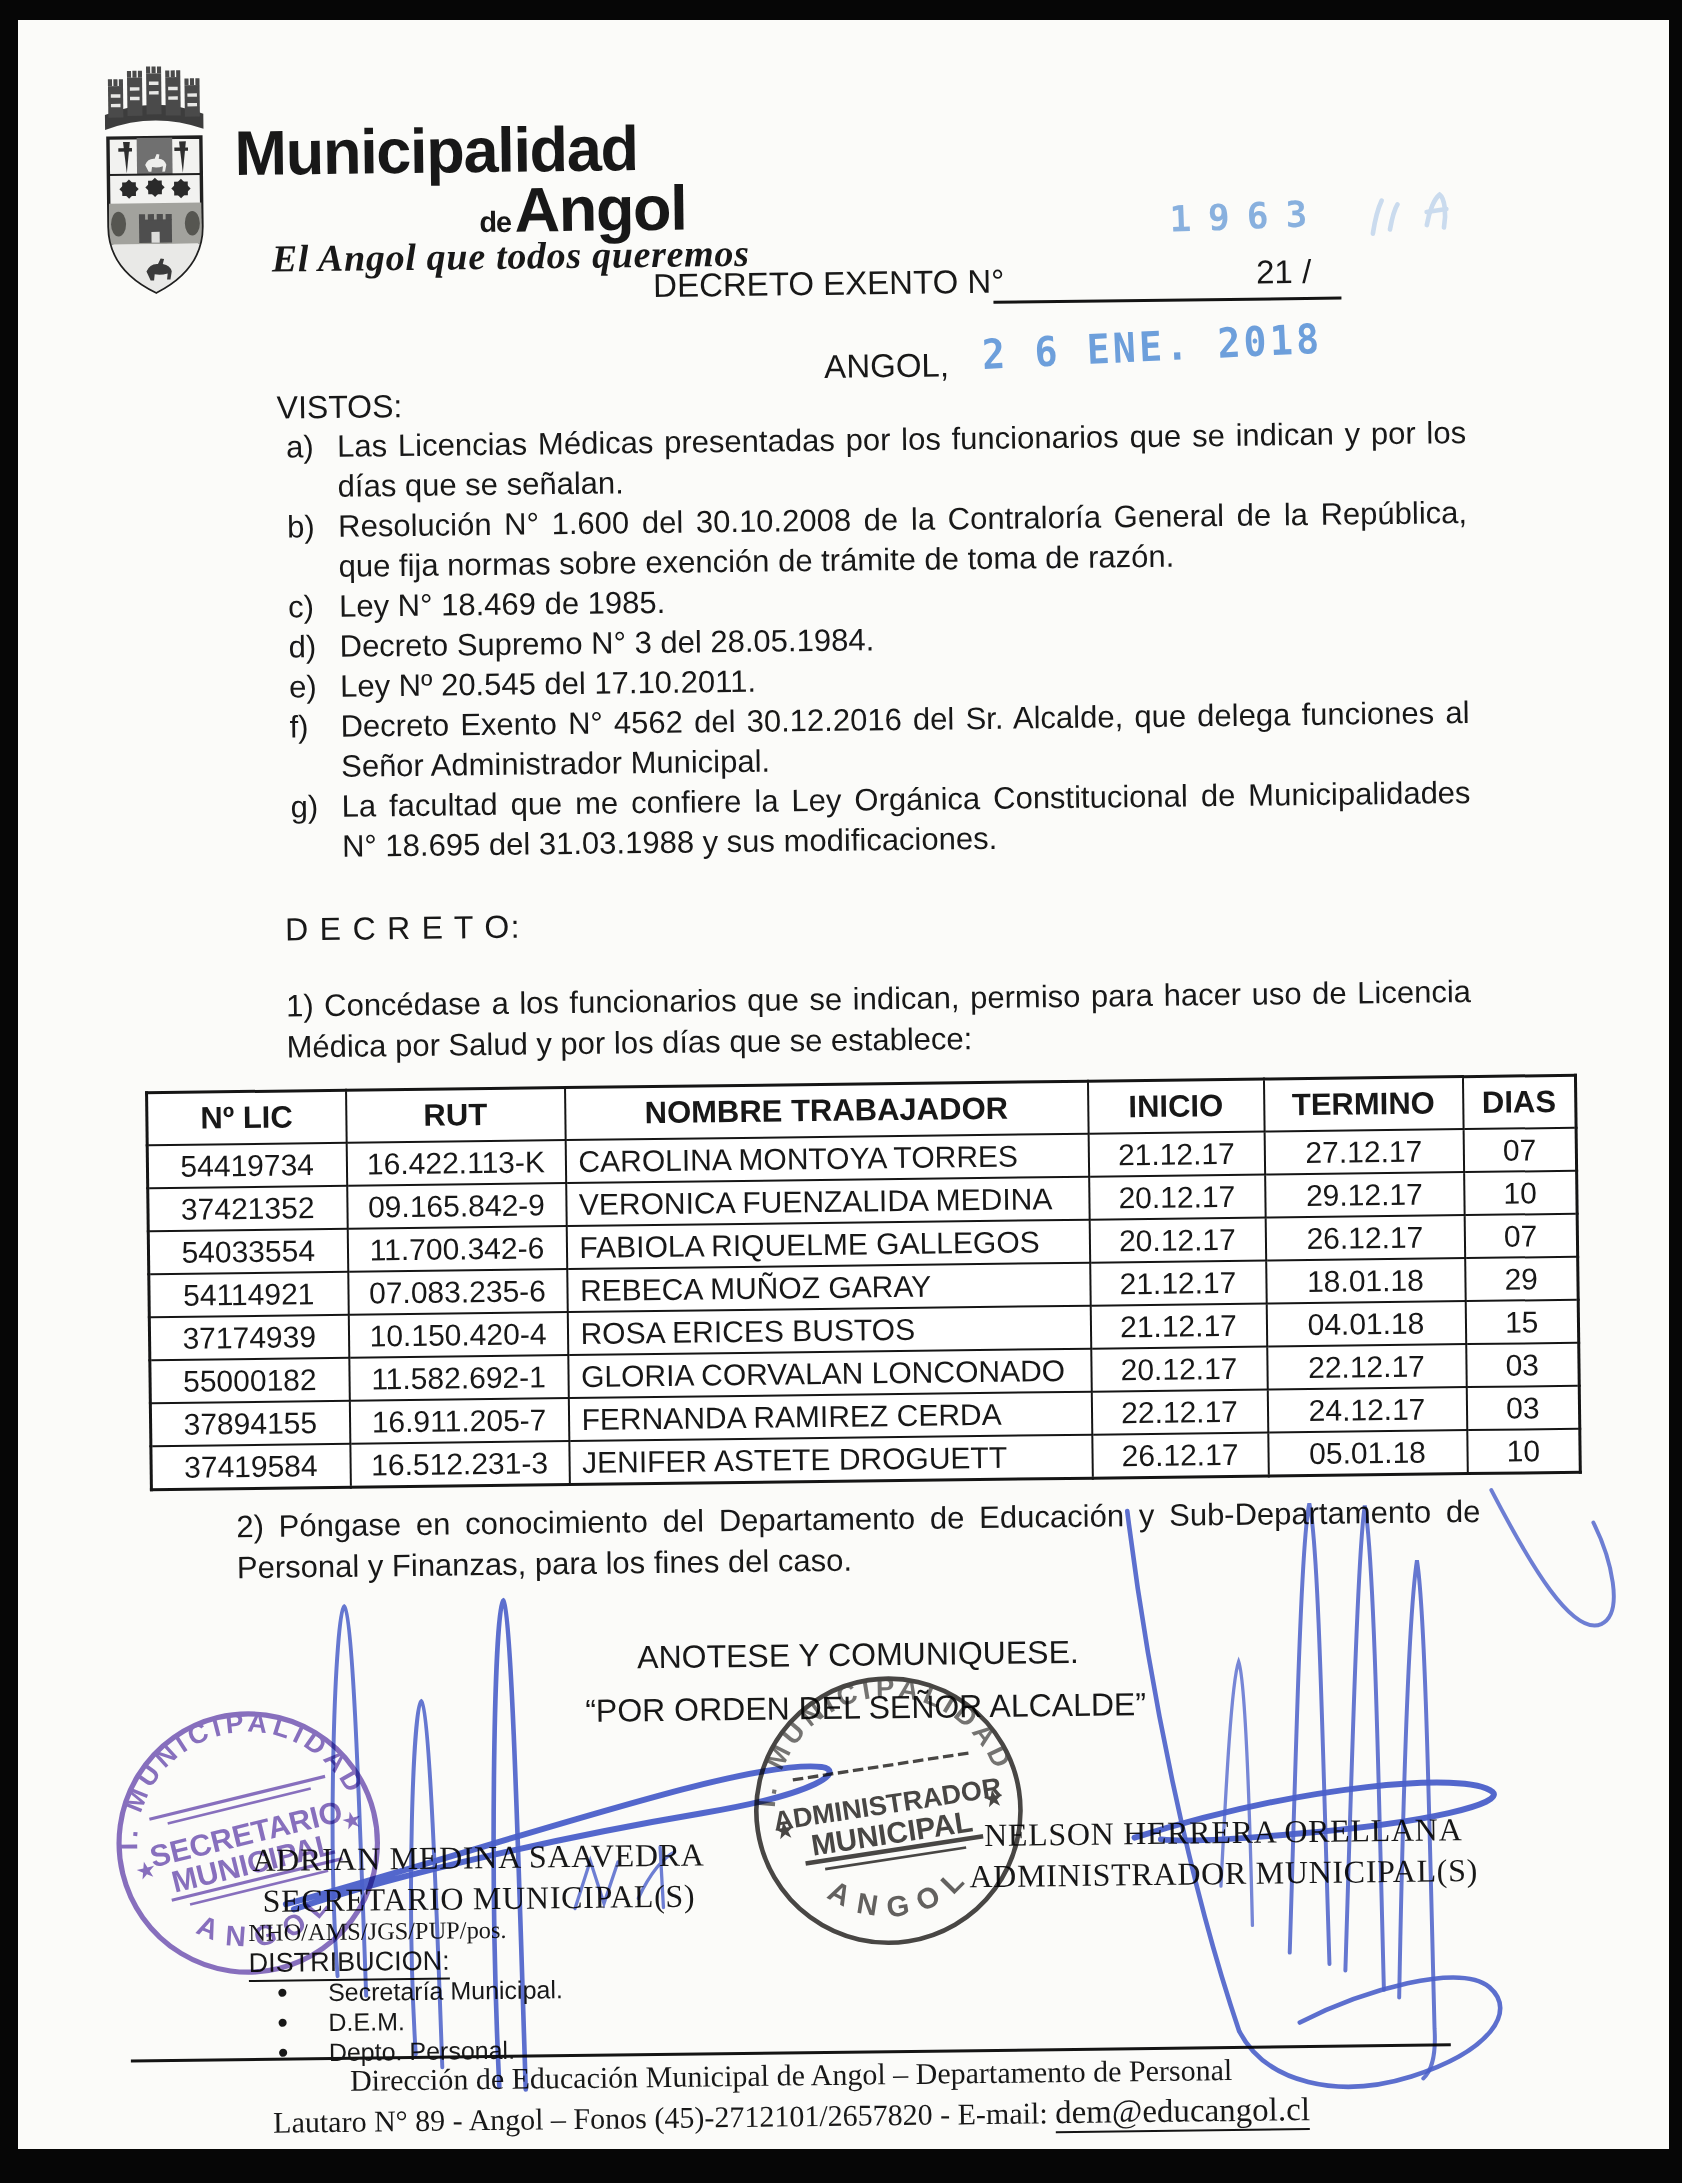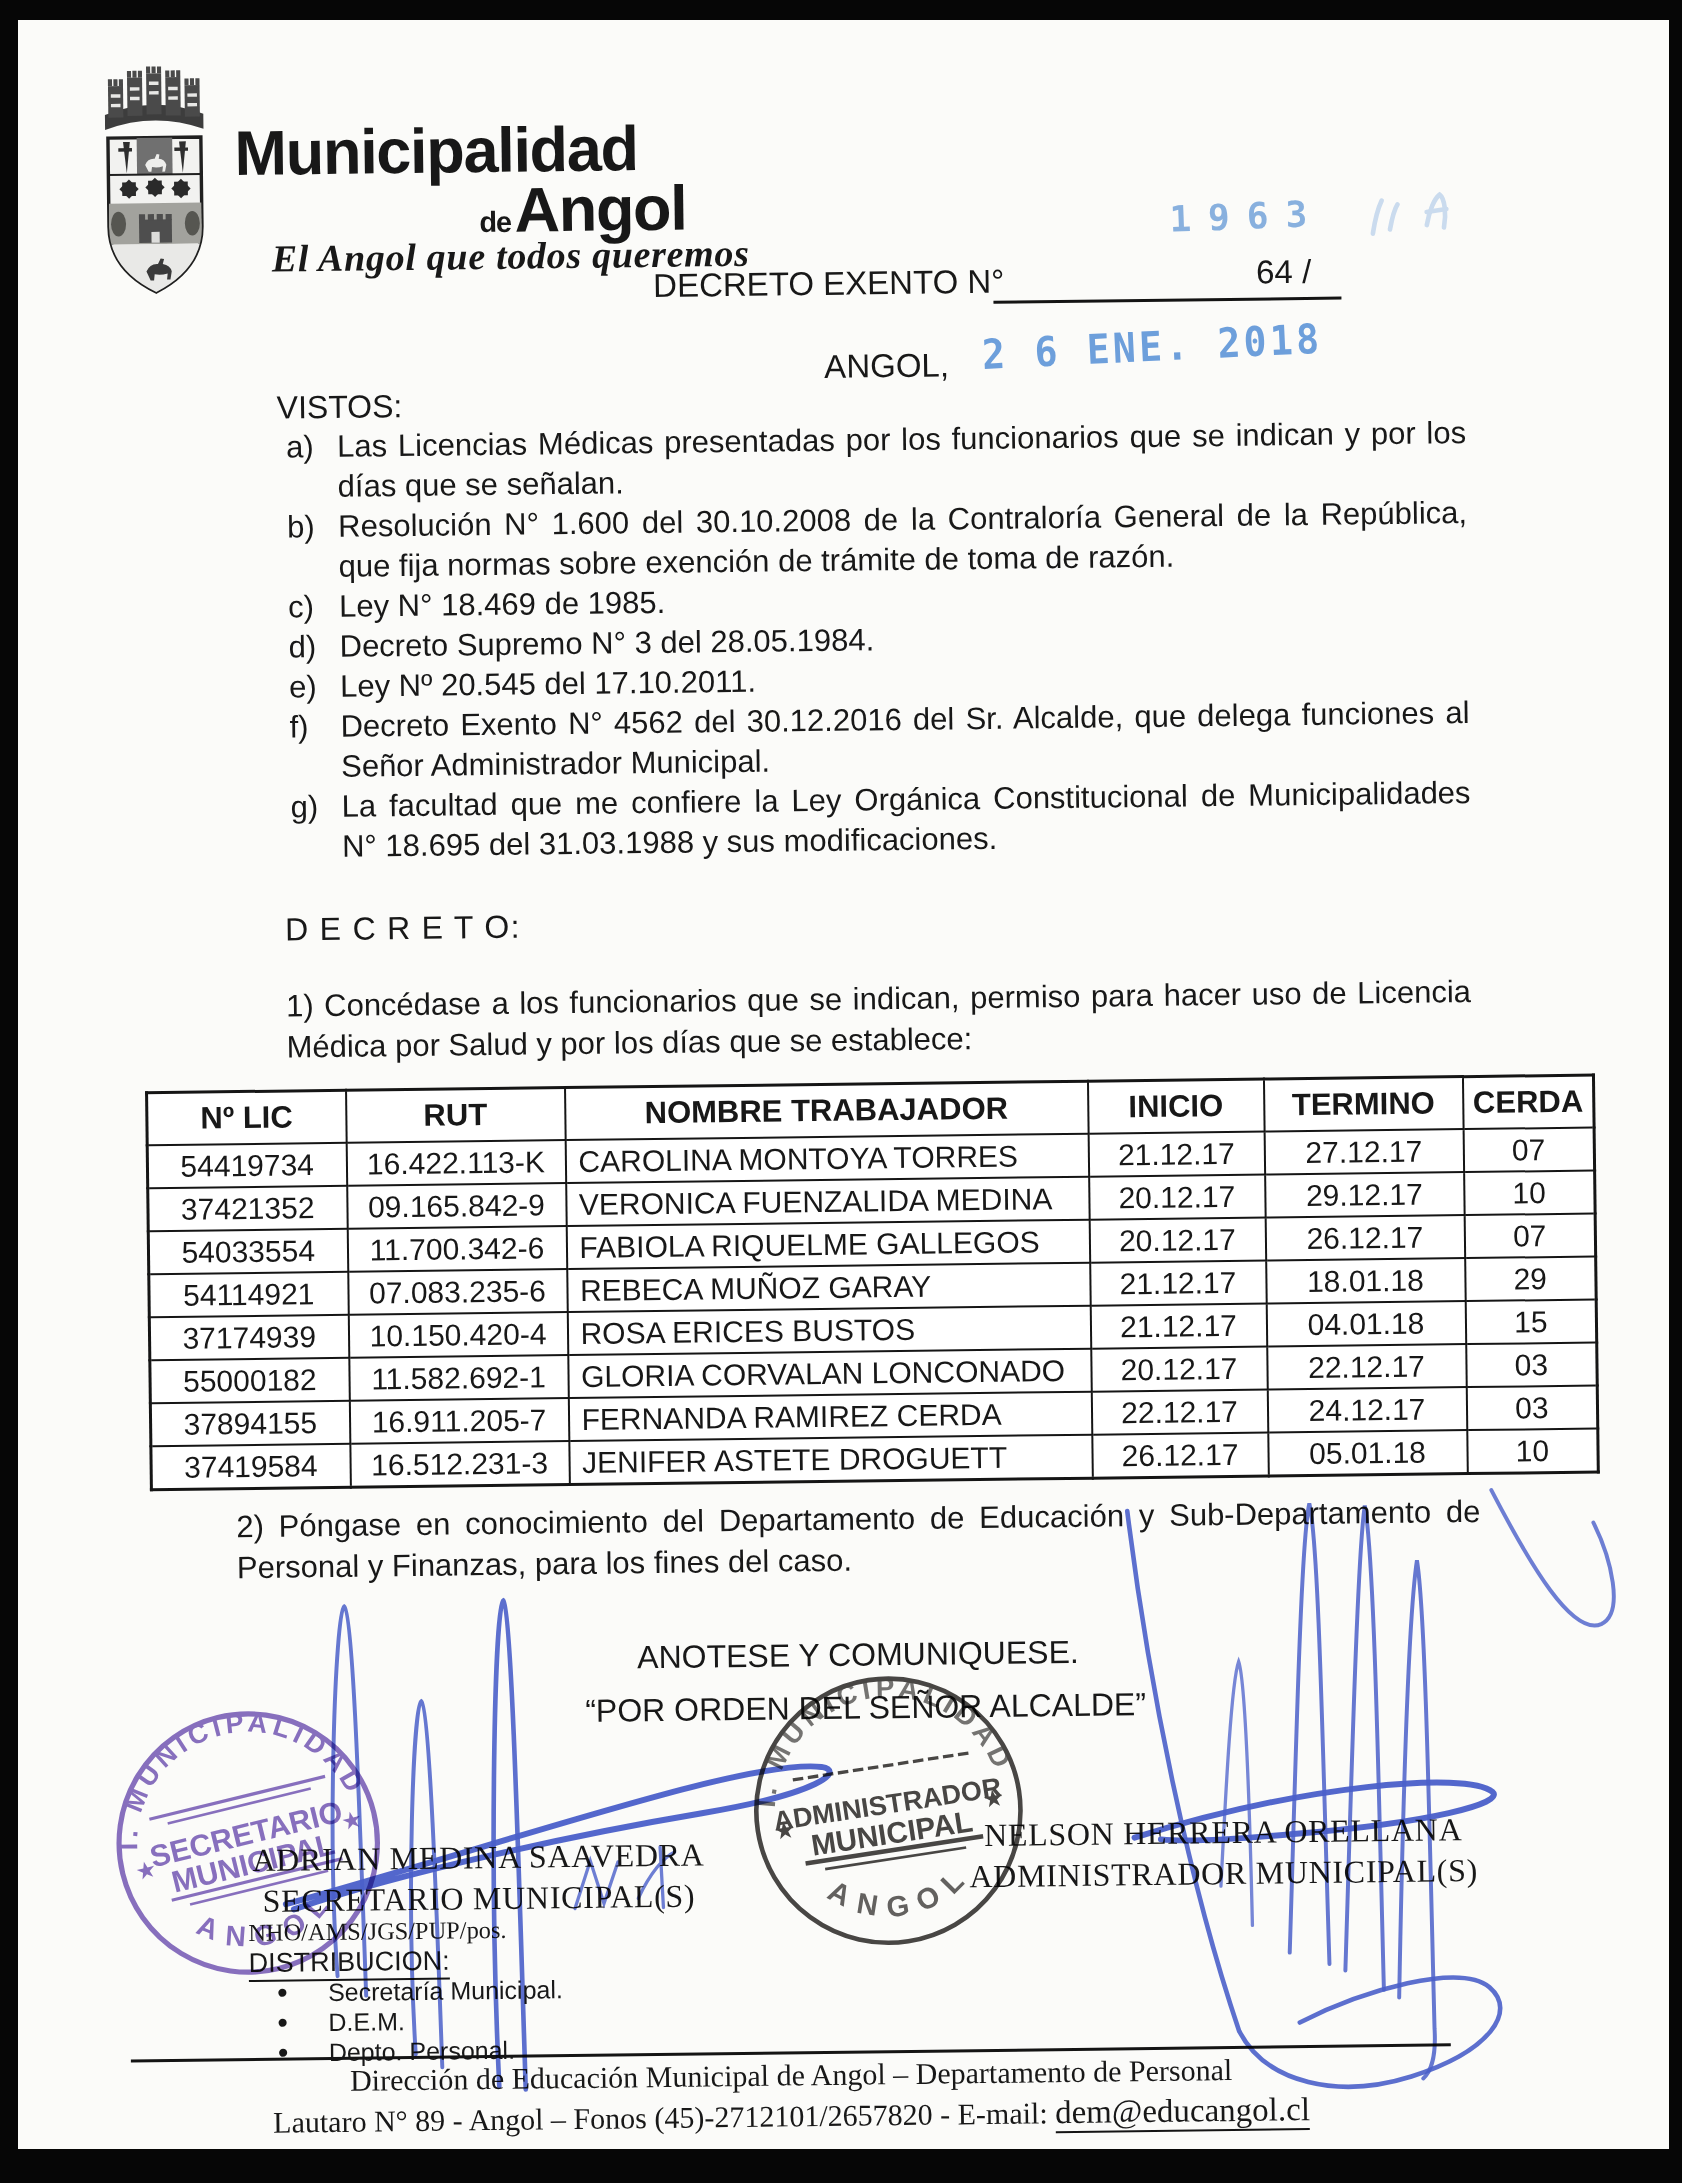--- a/index.html
+++ b/index.html
@@ -162,21 +162,21 @@
         <path d="M76,308 q5,-12 17,-11 l4,-8 5,1 -2,7 q11,2 13,11 l-2,12 -5,0 1,-9 q-10,3 -19,1 l-1,9 -5,0 z" fill="#3a3a3a"></path>
       </g>
     </svg>
 
     <div class="abs z2 org1 nw">Municipalidad</div>
     <div class="abs z2 org2 nw"><span class="de">de</span><span>Angol</span></div>
     <div class="abs z2 tagline serif nw">El Angol que todos queremos</div>
 
     <div class="abs z2 decree-label nw">DECRETO EXENTO N°</div>
     <div class="abs z2 decree-underline"></div>
-    <div class="abs z2 decree-number nw">64 /</div>
+    <div class="abs z2 decree-number nw">21 /</div>
     <div class="abs z2 registry-stamp mono nw">1963</div>
     <svg class="abs z2 hdr-mark" width="112" height="66" viewBox="0 0 170 100">
       <g fill="none" stroke="#8fb4e0" stroke-width="7" stroke-linecap="round">
         <path d="M14,72 C18,48 24,30 28,22"></path>
           <path d="M40,66 C44,46 48,34 52,28"></path>
         <path d="M96,60 C100,38 108,20 116,14 C124,20 126,44 122,64"></path>
           <path d="M96,40 L126,36"></path>
       </g>
     </svg>
     <div class="abs z2 place nw">ANGOL,</div>
@@ -234,21 +234,21 @@
           <col style="width:113px">
       </colgroup>
       <thead>
         <tr>
 
         <th>Nº LIC</th>
             <th>RUT</th>
             <th>NOMBRE TRABAJADOR</th>
             <th>INICIO</th>
             <th>TERMINO</th>
-            <th>CERDA</th>
+            <th>DIAS</th>
           </tr>
       </thead>
       <tbody>
 
           <tr>
             <td>54419734</td>
             <td>16.422.113-K</td>
             <td class="name">CAROLINA MONTOYA TORRES</td>
             <td>21.12.17</td>
             <td>27.12.17</td>

